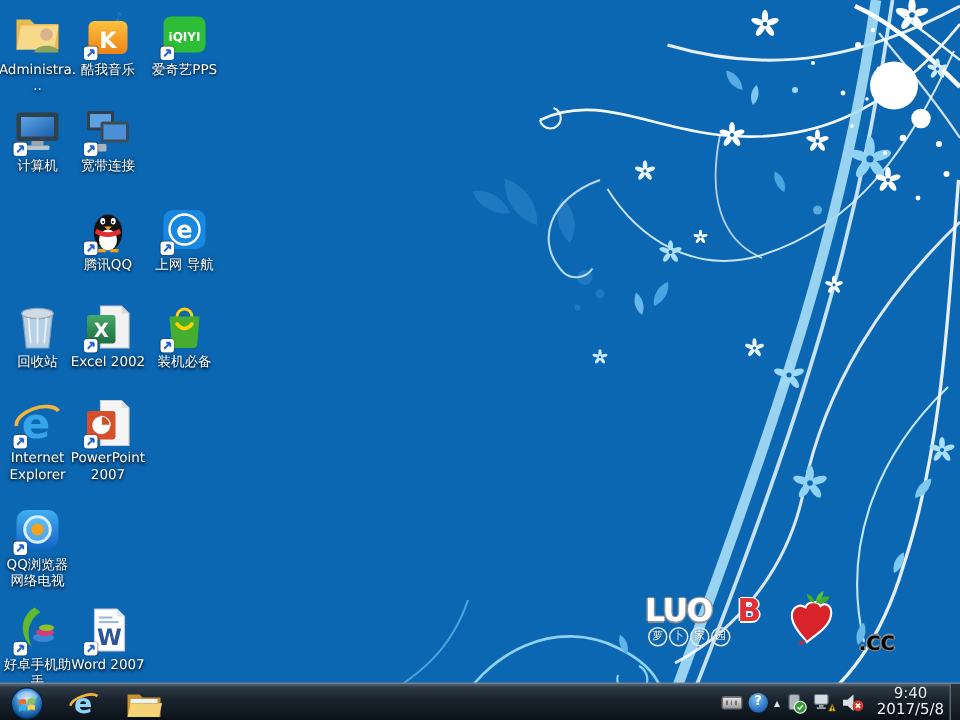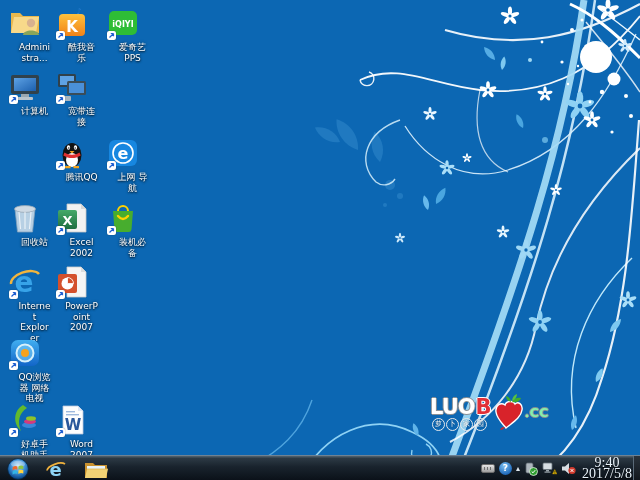--- a/index.html
+++ b/index.html
@@ -5,32 +5,32 @@
   html,body{margin:0;padding:0;background:#000;}
   #screen{position:relative;width:640px;height:480px;overflow:hidden;
     background:#0c67b3;font-family:"DejaVu Sans",sans-serif;}
   
   #deco{position:absolute;top:0;right:0;width:400px;height:480px;pointer-events:none;}
   
   .dicon{position:absolute;width:52px;text-align:center;cursor:default;}
   .ig{position:relative;width:34px;height:34px;margin:0 auto;}
   .ig svg{position:absolute;left:0;top:0;width:34px;height:34px;}
   .lbl{margin-top:2px;font-size:9px;line-height:10.5px;color:#fff;text-align:center;
-    text-shadow:0 1px 2px rgba(0,0,0,.85),0 0 3px rgba(0,0,0,.5);word-break:break-word;padding-left:19px;}
+    text-shadow:0 1px 2px rgba(0,0,0,.85),0 0 3px rgba(0,0,0,.5);word-break:break-word;}
   .sc{position:absolute;left:1px;bottom:0;width:9px;height:9px;background:#fff;
     border-radius:2px;box-shadow:0 0 1px rgba(0,0,0,.65);}
   .sc svg{position:absolute;left:0;top:0;width:9px;height:9px;}
   
   #wm{position:absolute;left:430px;top:396px;width:150px;height:42px;}
-  .wm-row{position:absolute;left:0;top:0;display:flex;align-items:flex-start;}
+  .wm-row{position:absolute;left:0;top:0;display:flex;align-items:flex-start;gap:16px;}
   .wm-luo{font-size:21px;font-weight:bold;letter-spacing:-1px;color:#fff;line-height:22px;
     text-shadow:-1px 0 #8a8f94,1px 0 #8a8f94,0 -1px #8a8f94,0 1px #8a8f94;}
   .wm-b{font-size:21px;font-weight:bold;color:#e03038;line-height:22px;margin-left:1px;
     text-shadow:-1px 0 #fff,1px 0 #fff,0 -1px #fff,0 1px #fff;}
-  .wm-cc{font-size:13px;font-weight:bold;color:#86efac;margin-top:9px;margin-left:1px;
+  .wm-cc{font-size:13px;font-weight:bold;color:#000000;margin-top:26px;margin-left:1px;
     text-shadow:-1px 0 #8a8f94,1px 0 #8a8f94,0 -1px #8a8f94,0 1px #8a8f94;}
   .wm-radish{position:relative;width:32px;height:36px;margin-left:0px;margin-top:-2px;}
   .wm-chars{position:absolute;left:2px;top:22px;display:flex;gap:1px;}
   .wm-char{width:11px;height:11px;border:1px solid #e6e9ec;border-radius:50%;
     font-size:7px;line-height:11px;color:#fff;text-align:center;
     text-shadow:0 0 2px rgba(0,0,0,.5);}
   
   #taskbar{position:absolute;left:0;bottom:0;width:640px;height:25px;
     background:linear-gradient(180deg,#54646f 0%,#2c3944 10%,#19232d 45%,#101820 80%,#0b1119 100%);
     border-top:1px solid #6e8294;box-sizing:border-box;}
@@ -47,21 +47,21 @@
     background:repeating-linear-gradient(90deg,#707070 0 1px,transparent 1px 3px);}
   #help-ic{width:13px;height:13px;border-radius:50%;
     background:radial-gradient(circle at 40% 30%,#7cc0f2,#1c66b8 75%);
     color:#fff;font-size:9px;font-weight:bold;line-height:13px;text-align:center;}
   #arrow-ic{color:#dfe7ee;font-size:8px;line-height:8px;}
   #safe-ic{width:14px;height:14px;}
   #net-ic{width:15px;height:13px;}
   #vol-ic{width:15px;height:13px;}
   .tray-ic svg{display:block;}
   #clock{position:absolute;right:8px;top:1px;width:50px;text-align:center;
-    font-size:14px;line-height:11px;color:#e8f2fa;text-shadow:0 1px 1px #000;font-family:Liberation Serif, serif;}
+    font-size:10px;line-height:11px;color:#e8f2fa;text-shadow:0 1px 1px #000;}
   #showdesk{position:absolute;right:0;top:0;width:7px;height:25px;
     background:linear-gradient(180deg,#2a333c,#10151b);border-left:1px solid #5a6a78;
     box-sizing:border-box;}
 </style>
 </head>
 <body>
 
 <div id="screen">
 
   <svg id="deco" viewBox="0 0 400 480">

